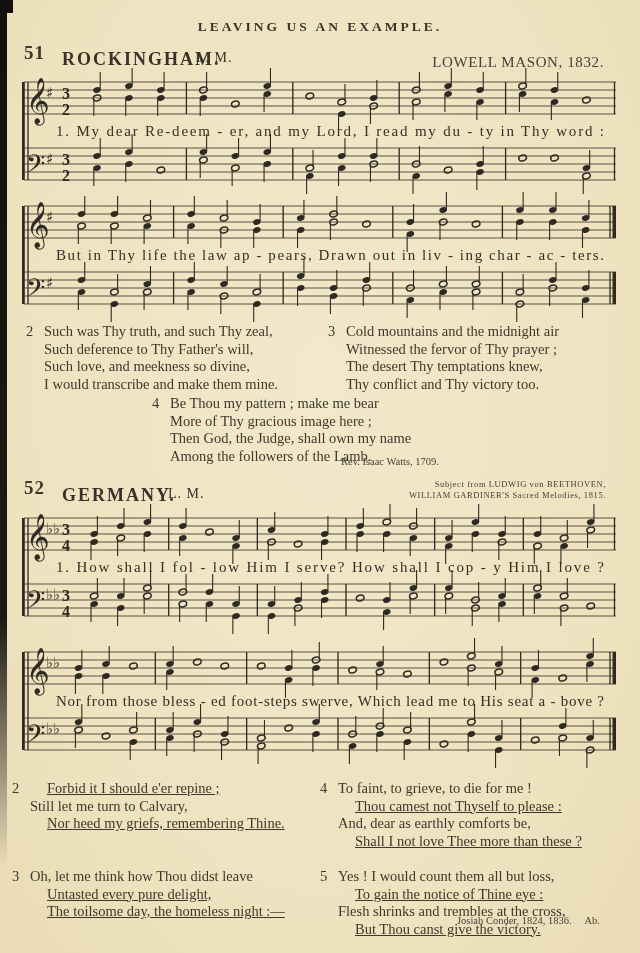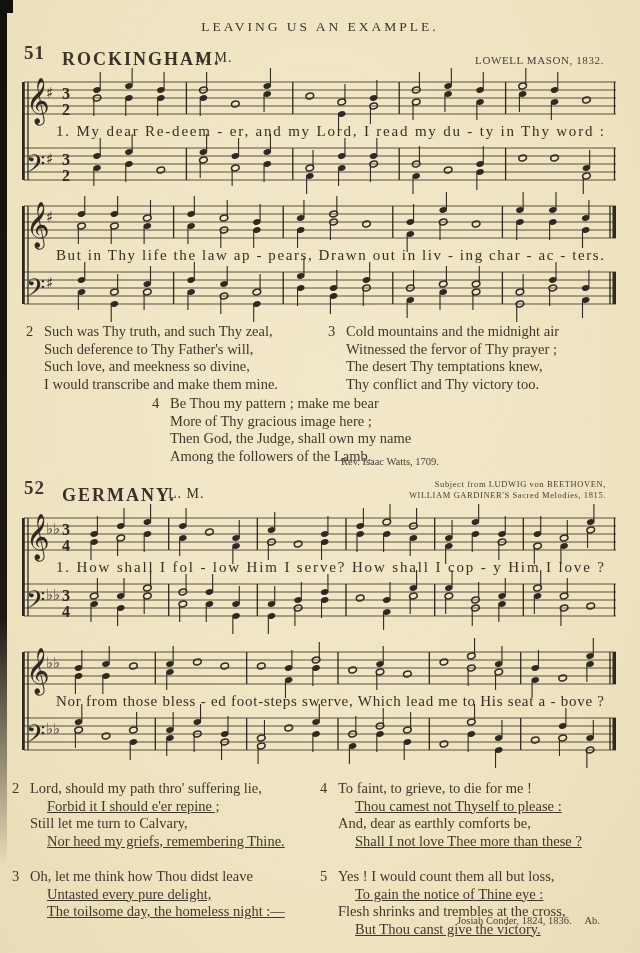--- a/index.html
+++ b/index.html
@@ -7,26 +7,26 @@
     position:relative;width:640px;height:953px;margin:0 auto;
     background:#efe4c2;
     background-image:radial-gradient(ellipse at 50% 40%, #f2e8ca 0%, #eee2bf 70%, #e9dcb6 100%);
     font-family:"Liberation Serif","DejaVu Serif",serif;
     color:#3e382c;overflow:hidden;
   }
   .spine{position:absolute;left:0;top:0;width:7px;height:885px;
     background:linear-gradient(180deg,#14110c 0%,#1e1a13 70%,rgba(30,26,19,0) 98%);}
   .spine-corner{position:absolute;left:0;top:0;width:13px;height:13px;background:#14110c;}
   .running-head{position:absolute;top:19px;left:0;width:100%;text-align:center;
-    font-size:13.5px;letter-spacing:3px;color:#3a342a;}
+    font-size:13.5px;letter-spacing:3px;color:#3a342a;font-weight:bold;}
   .hymn-head{position:absolute;left:0;width:640px;}
   .hymn-num{position:absolute;font-size:19px;font-weight:bold;letter-spacing:1px;}
   .hymn-tune{position:absolute;font-size:18px;letter-spacing:2px;color:#38322a;font-weight:bold;}
   .hymn-meter{position:absolute;font-size:14px;letter-spacing:1px;color:#38322a;}
-  .attr-right{position:absolute;font-size:11px;letter-spacing:.6px;color:#45403a;text-align:right;}
+  .attr-right{position:absolute;font-size:15px;letter-spacing:.6px;color:#45403a;text-align:right;}
   .attr-right div{line-height:11px;}
   svg.system{position:absolute;left:18px;width:604px;height:118px;overflow:visible;}
   .sl{stroke:#4a4236;stroke-width:.9;}
   .bl{stroke:#2e2a22;stroke-width:1.3;}
   .ink{fill:#2e2a22;}
   .stem{stroke:#2e2a22;stroke-width:1.1;}
   .nh-f{fill:#2e2a22;}
   .nh-o{fill:none;stroke:#2e2a22;stroke-width:1.5;}
   .clef{font-family:"DejaVu Sans",sans-serif;font-size:40px;fill:#2e2a22;}
   .bclef{font-size:30px;}
@@ -690,21 +690,20 @@
         <ellipse cx="572.0799999999999" cy="106" rx="3.9" ry="2.8" transform="rotate(-18 572.0799999999999 106)" class="nh-o"></ellipse>
         <line x1="568.8799999999999" y1="107" x2="568.8799999999999" y2="124" class="stem"></line>
       </g>
       <text x="38" y="62" class="lyr" textLength="548" lengthAdjust="spacing">Nor from those bless - ed foot-steps swerve, Which lead me to His seat a - bove ?</text>
     </svg>
 
   <div class="verse-row" style="top:780px;">
     <div class="verse" style="position:absolute;left:12px;width:296px;">
         <span class="vnum">2</span>
         <div class="vbody">
-          <div class="vline">Lord, should my path thro' suffering lie,</div>
           <div class="vline ind">Forbid it I should e'er repine ;</div>
           <div class="vline">Still let me turn to Calvary,</div>
           <div class="vline ind">Nor heed my griefs, remembering Thine.</div>
         </div>
       </div>
     <div class="verse" style="position:absolute;left:12px;top:88px;width:296px;">
         <span class="vnum">3</span>
         <div class="vbody">
           <div class="vline">Oh, let me think how Thou didst leave</div>
           <div class="vline ind">Untasted every pure delight,</div>

